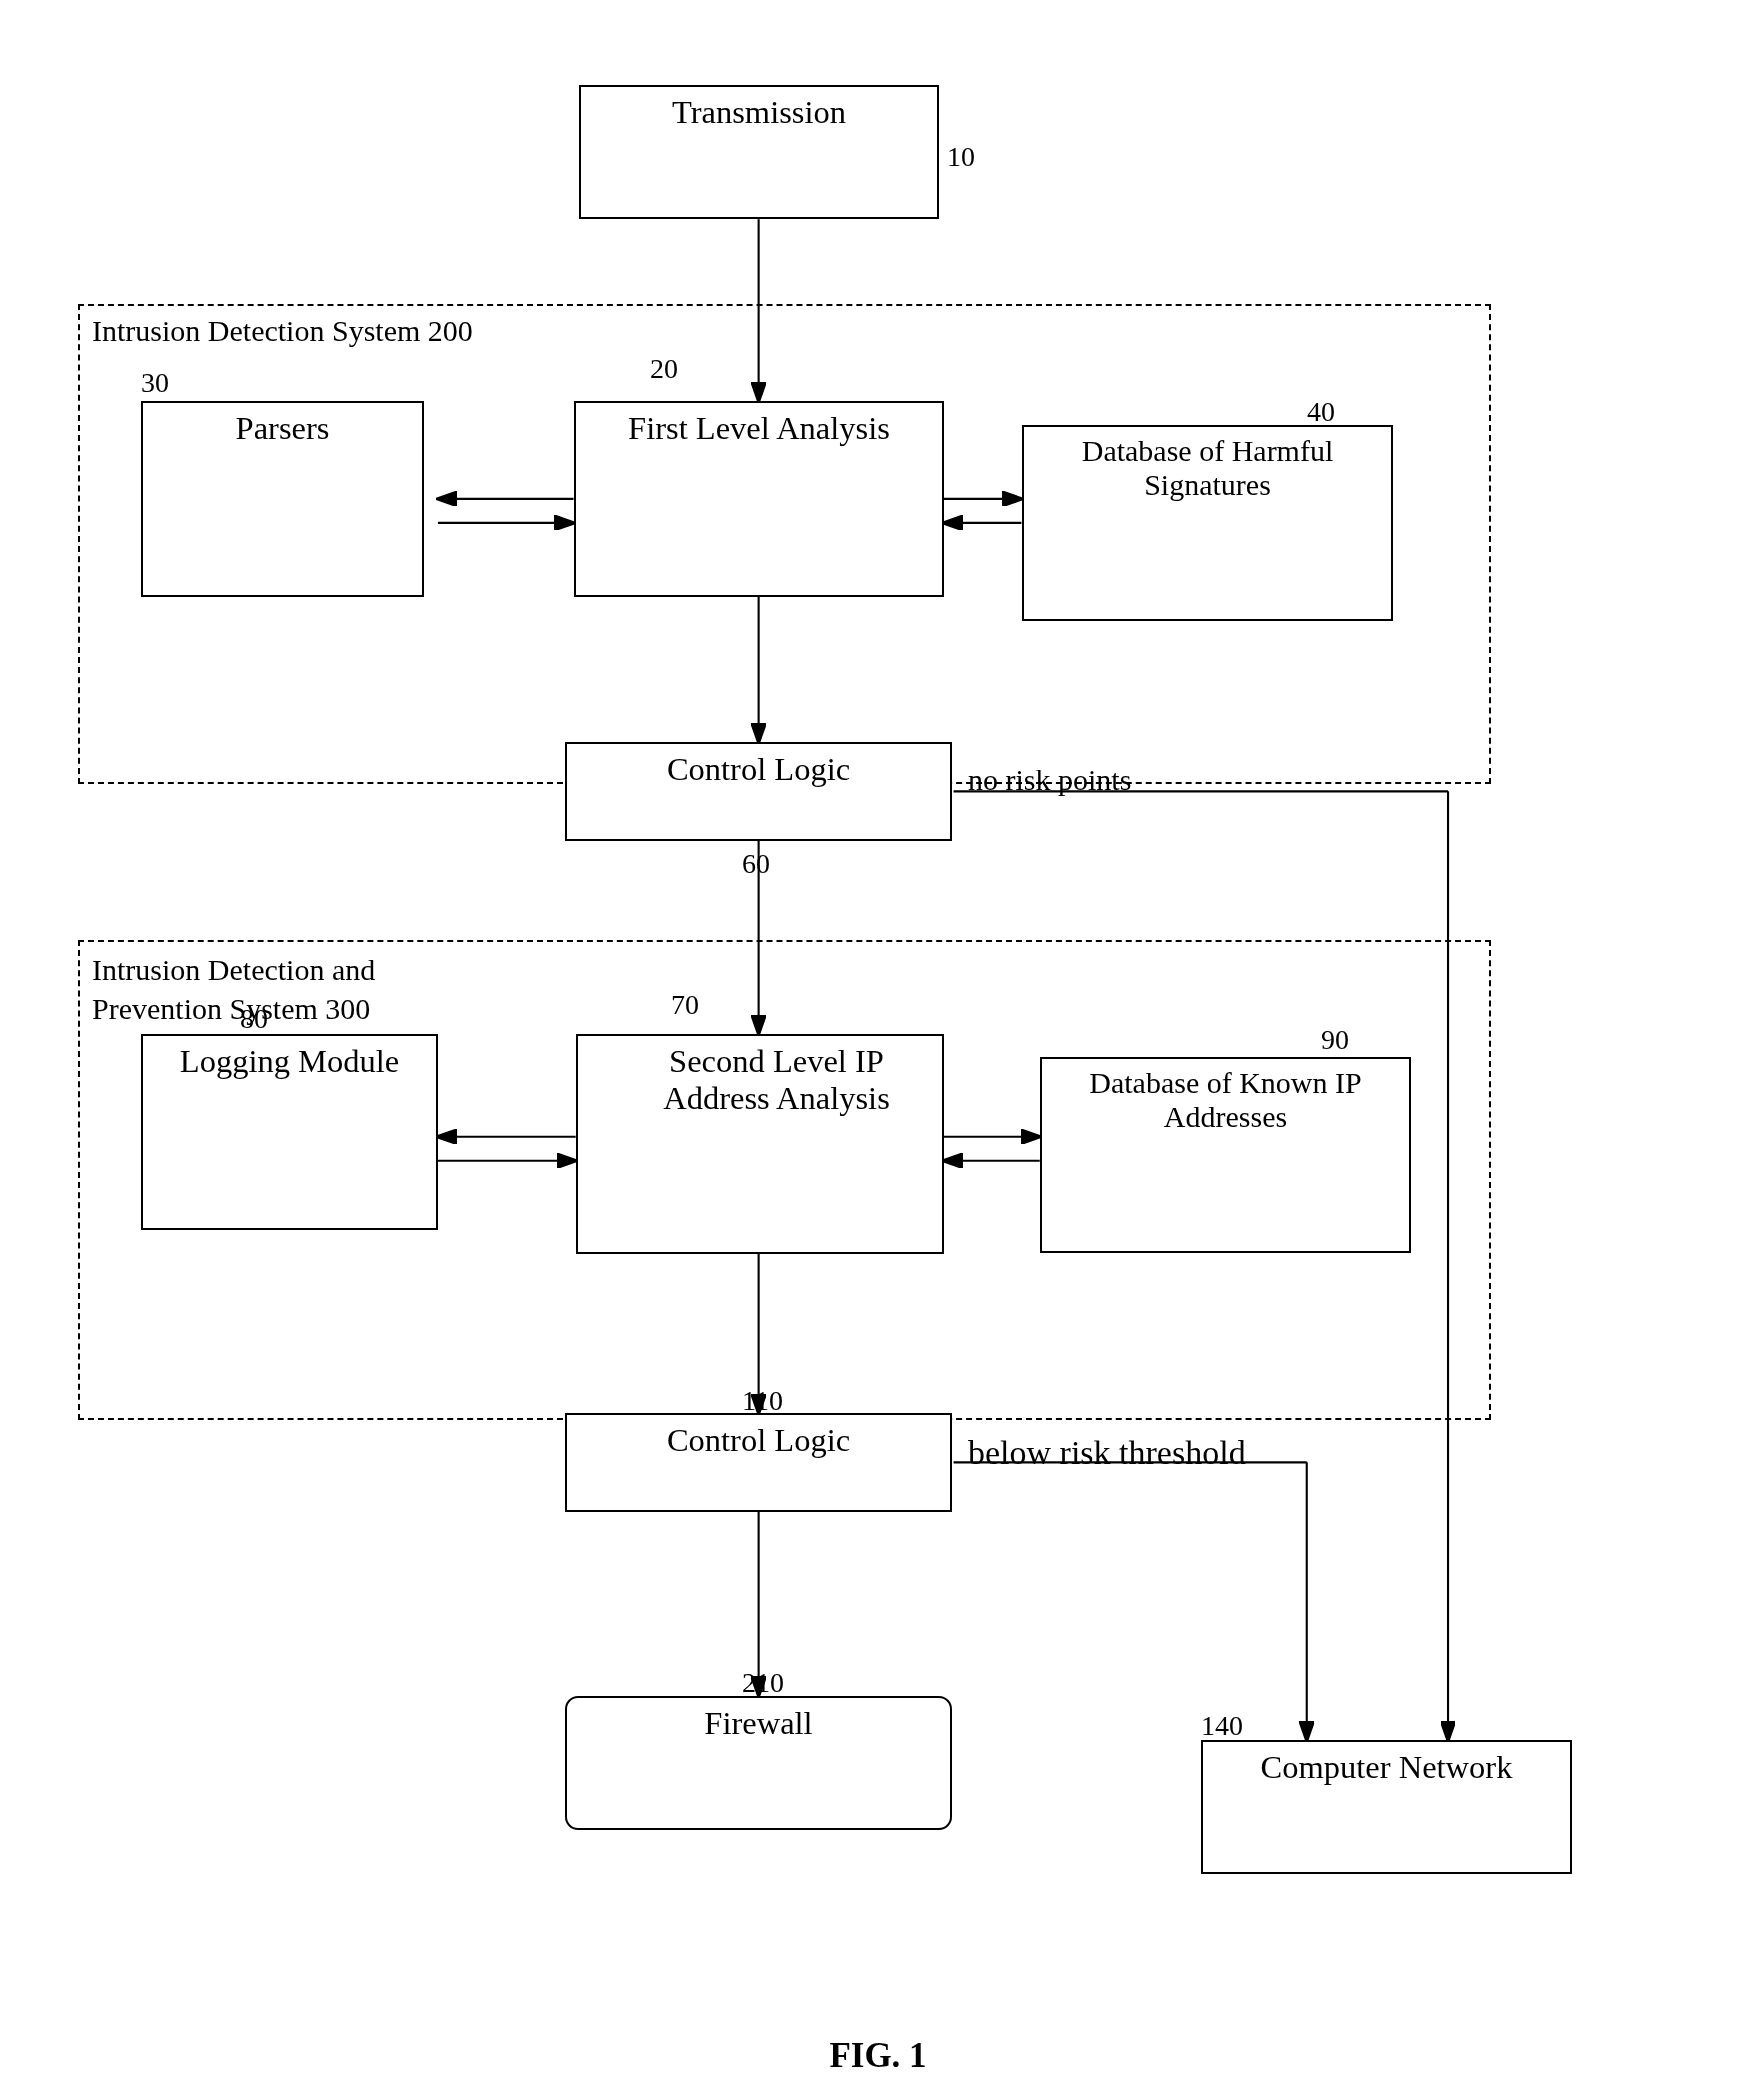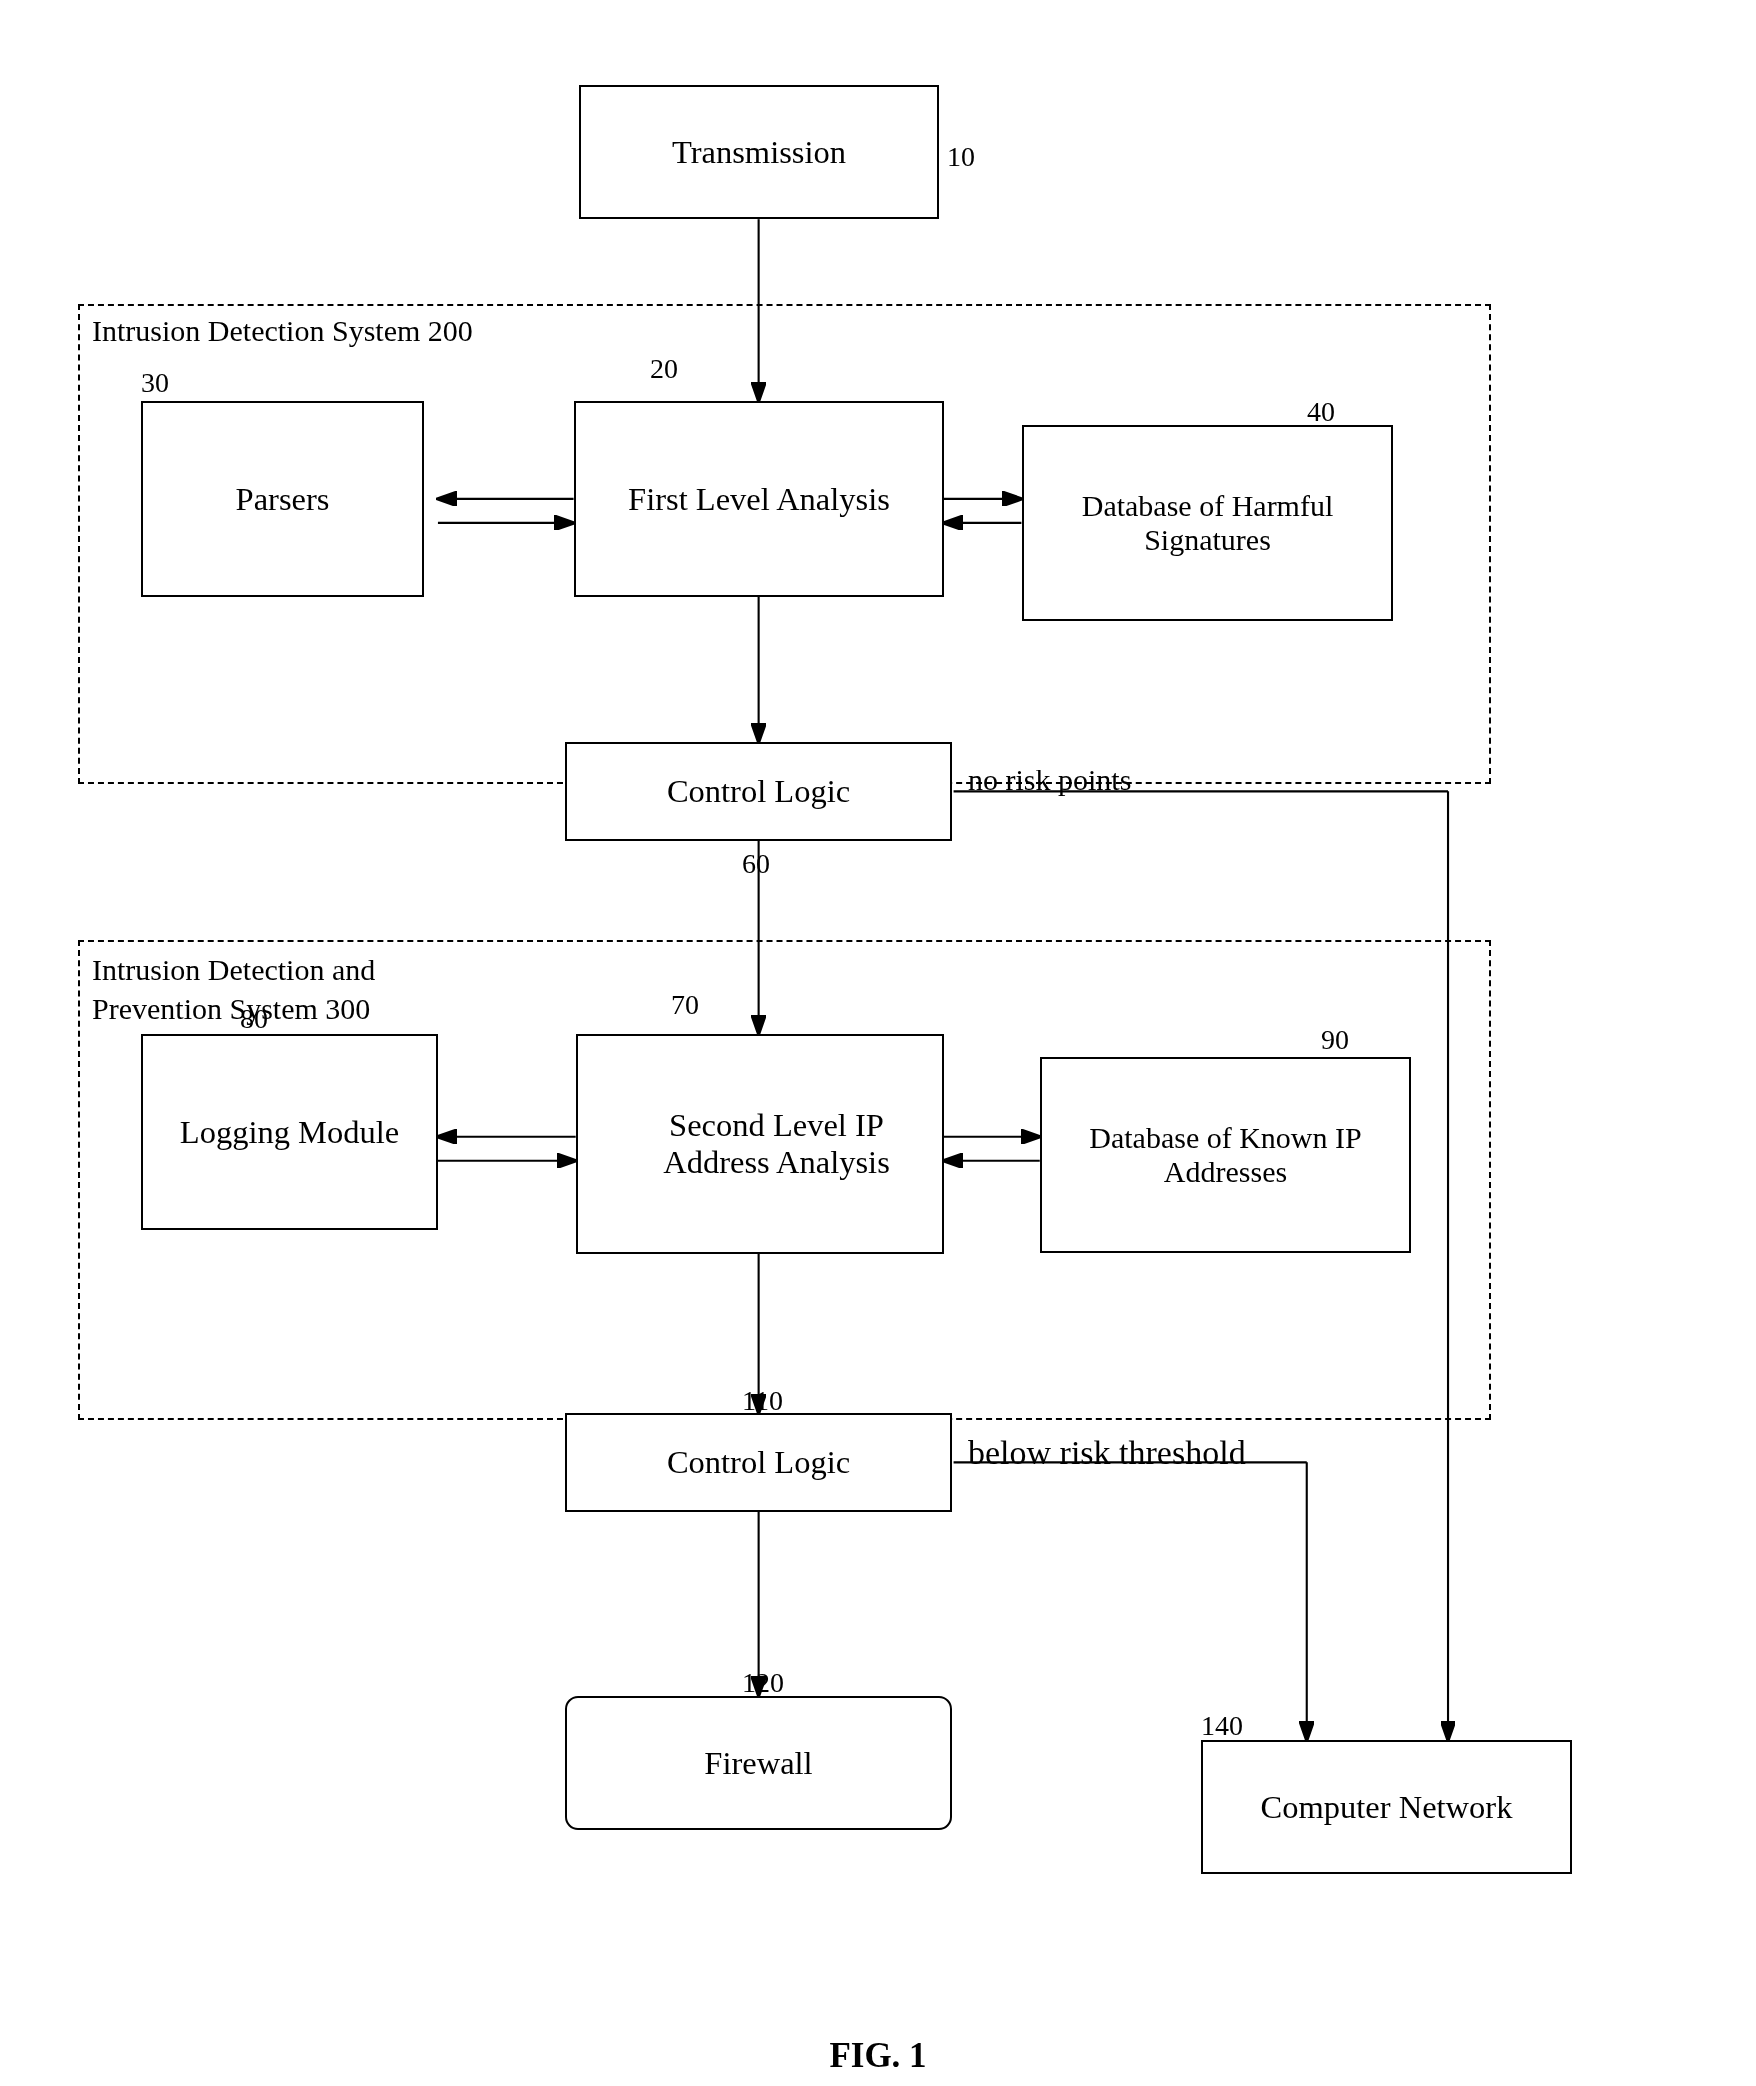--- a/index.html
+++ b/index.html
@@ -18,21 +18,20 @@
       width: 1756px;
       height: 2087px;
     }
 
     
     .box {
       position: absolute;
       border: 2.1px solid #000;
       background: #fff;
       display: flex;
-      align-items: center;
       justify-content: center;
       text-align: center;
       font-size: 32.5px;
       font-weight: normal;
       padding: 7px;
     }
 
     
     .dashed-container {
       position: absolute;
@@ -191,21 +190,21 @@
   </div>
 
   <div class="label" style="left:742px; top:1385px;">110</div>
 
   <div class="label" style="left:968px; top:1434px; font-size:34px;">below risk threshold</div>
 
   <div class="box" style="left:565px; top:1696px; width:387px; height:134px;border-radius:13px;">
     <span>Firewall</span>
   </div>
 
-  <div class="label" style="left:742px; top:1667px;">120</div>
+  <div class="label" style="left:742px; top:1667px;">210</div>
 
   <div class="box" style="left:1201px; top:1740px; width:371px; height:134px;">
     <span>Computer Network</span>
   </div>
 
   <div class="label" style="left:1201px; top:1710px;">140</div>
 
   <div class="fig-label" style="left:772px; top:1992px;margin-top:44px;">FIG. 1</div>
 
 </div>

